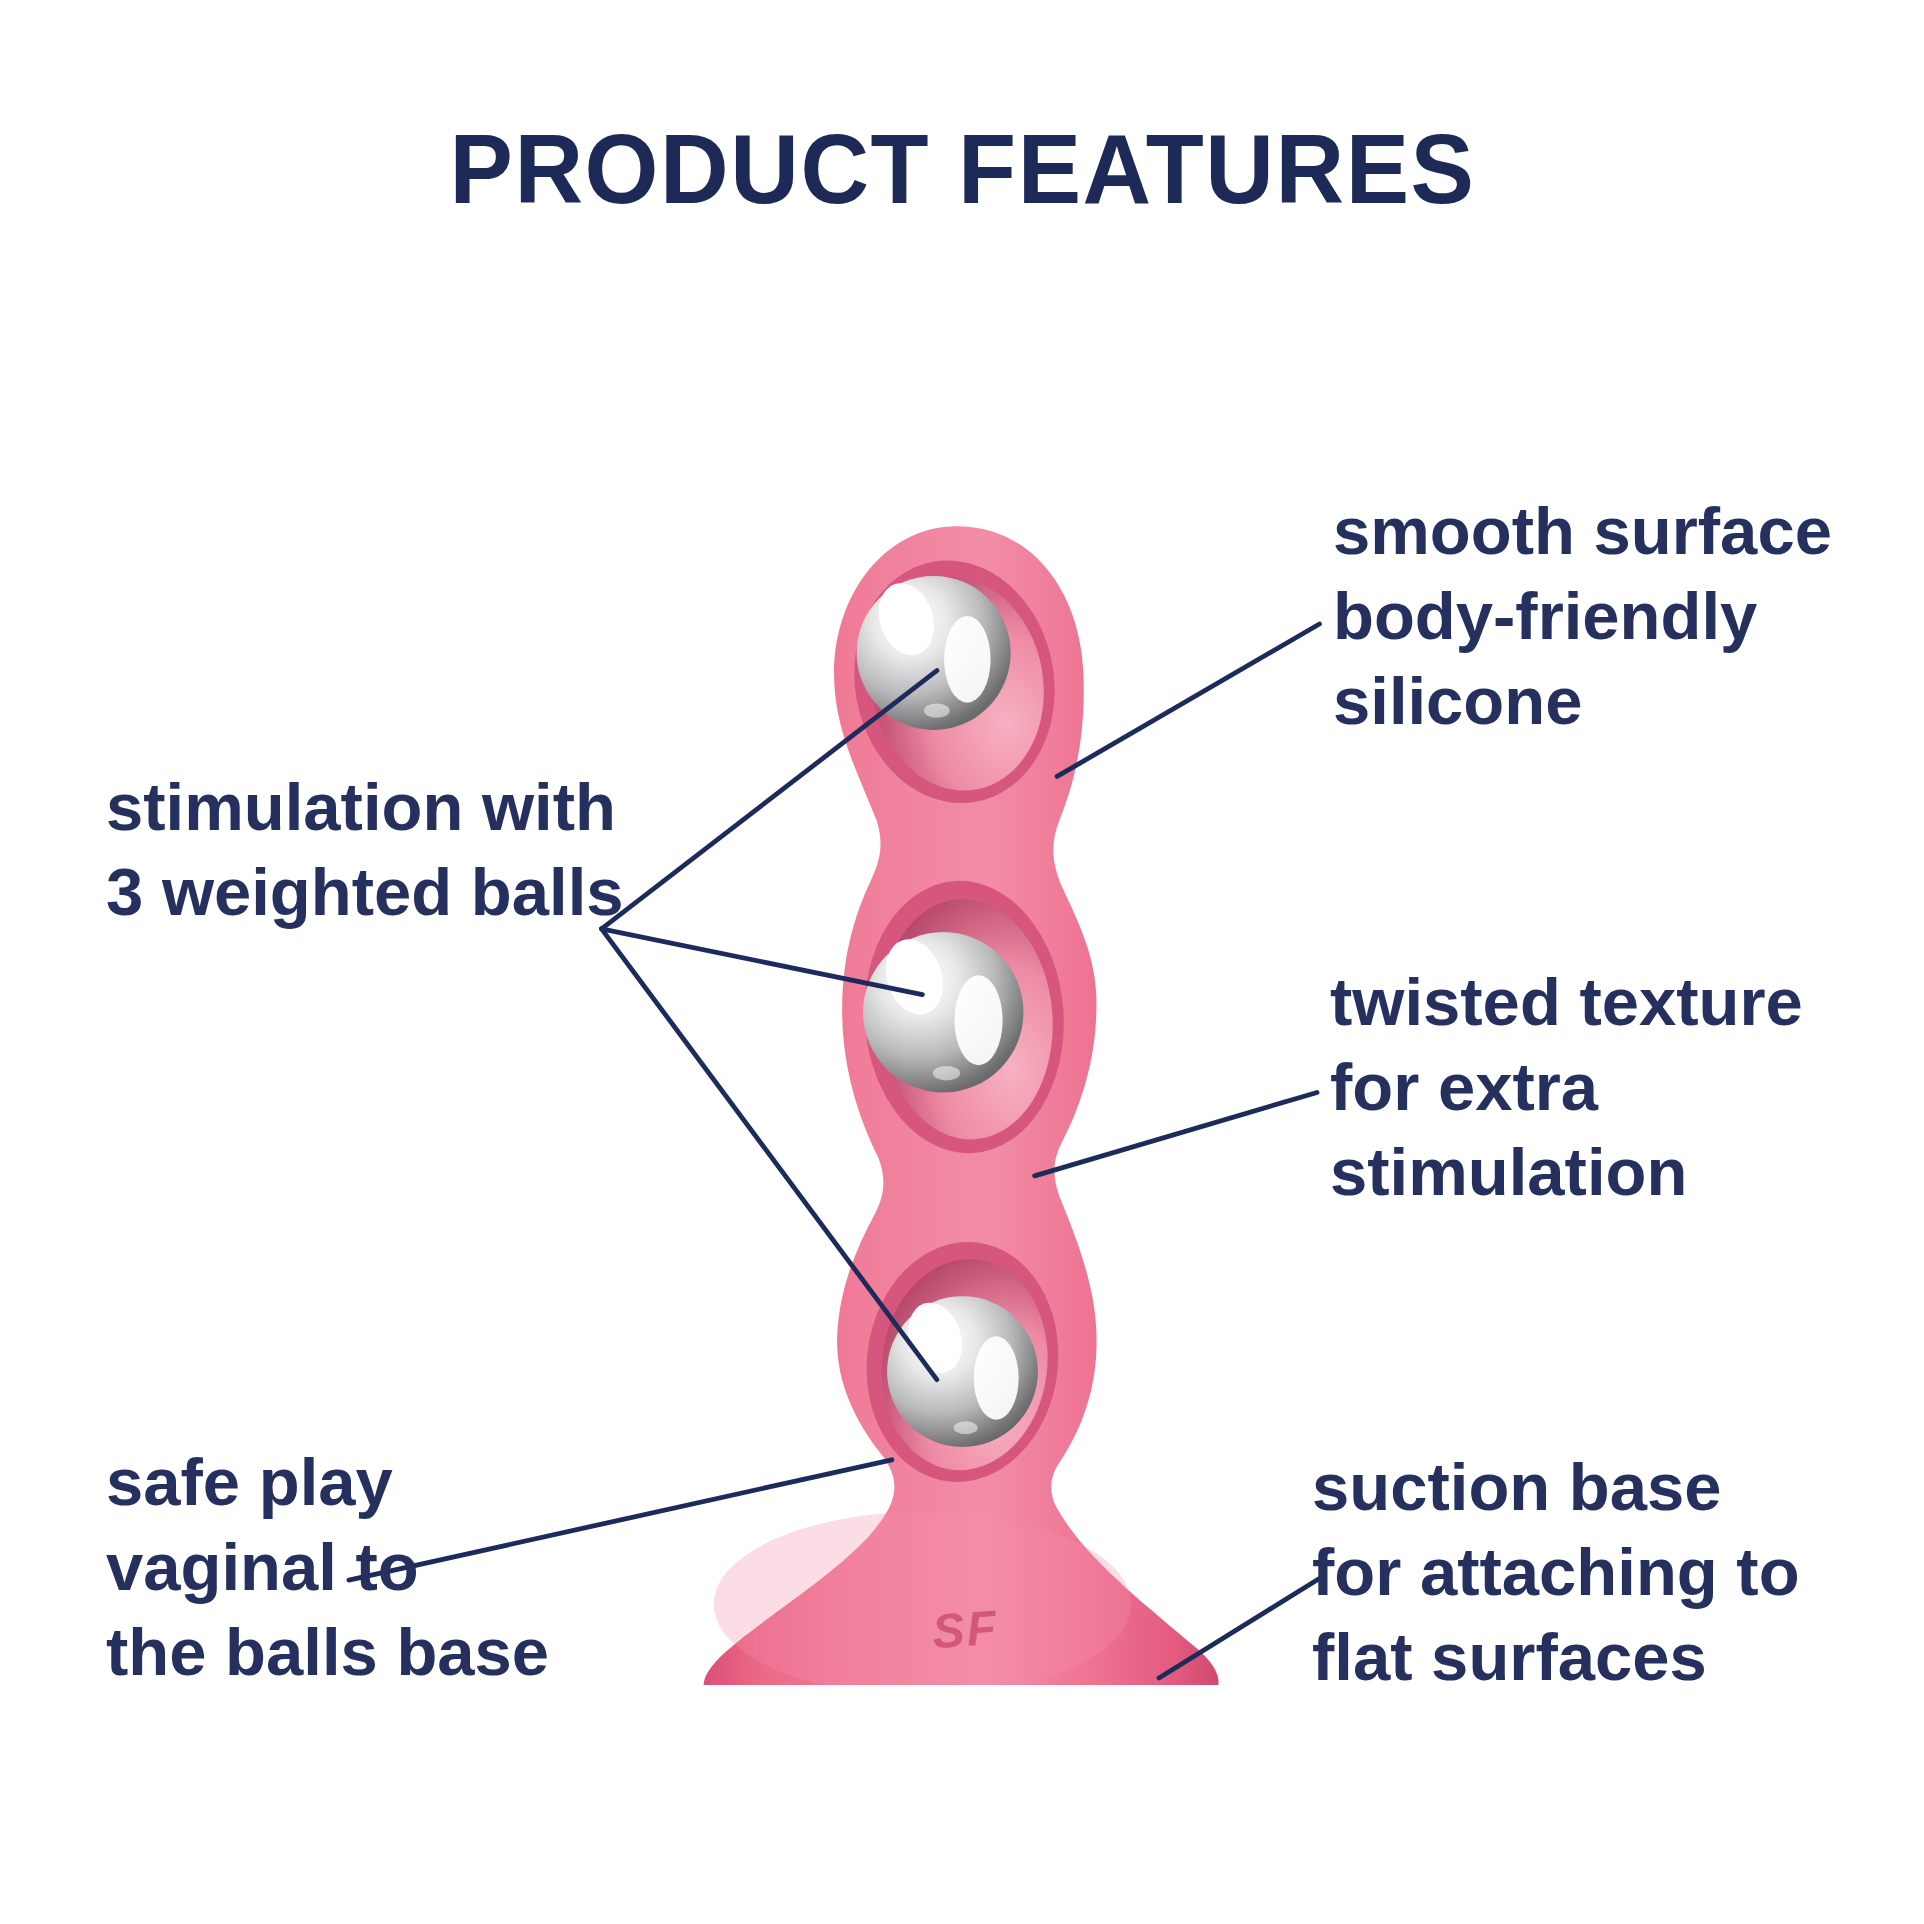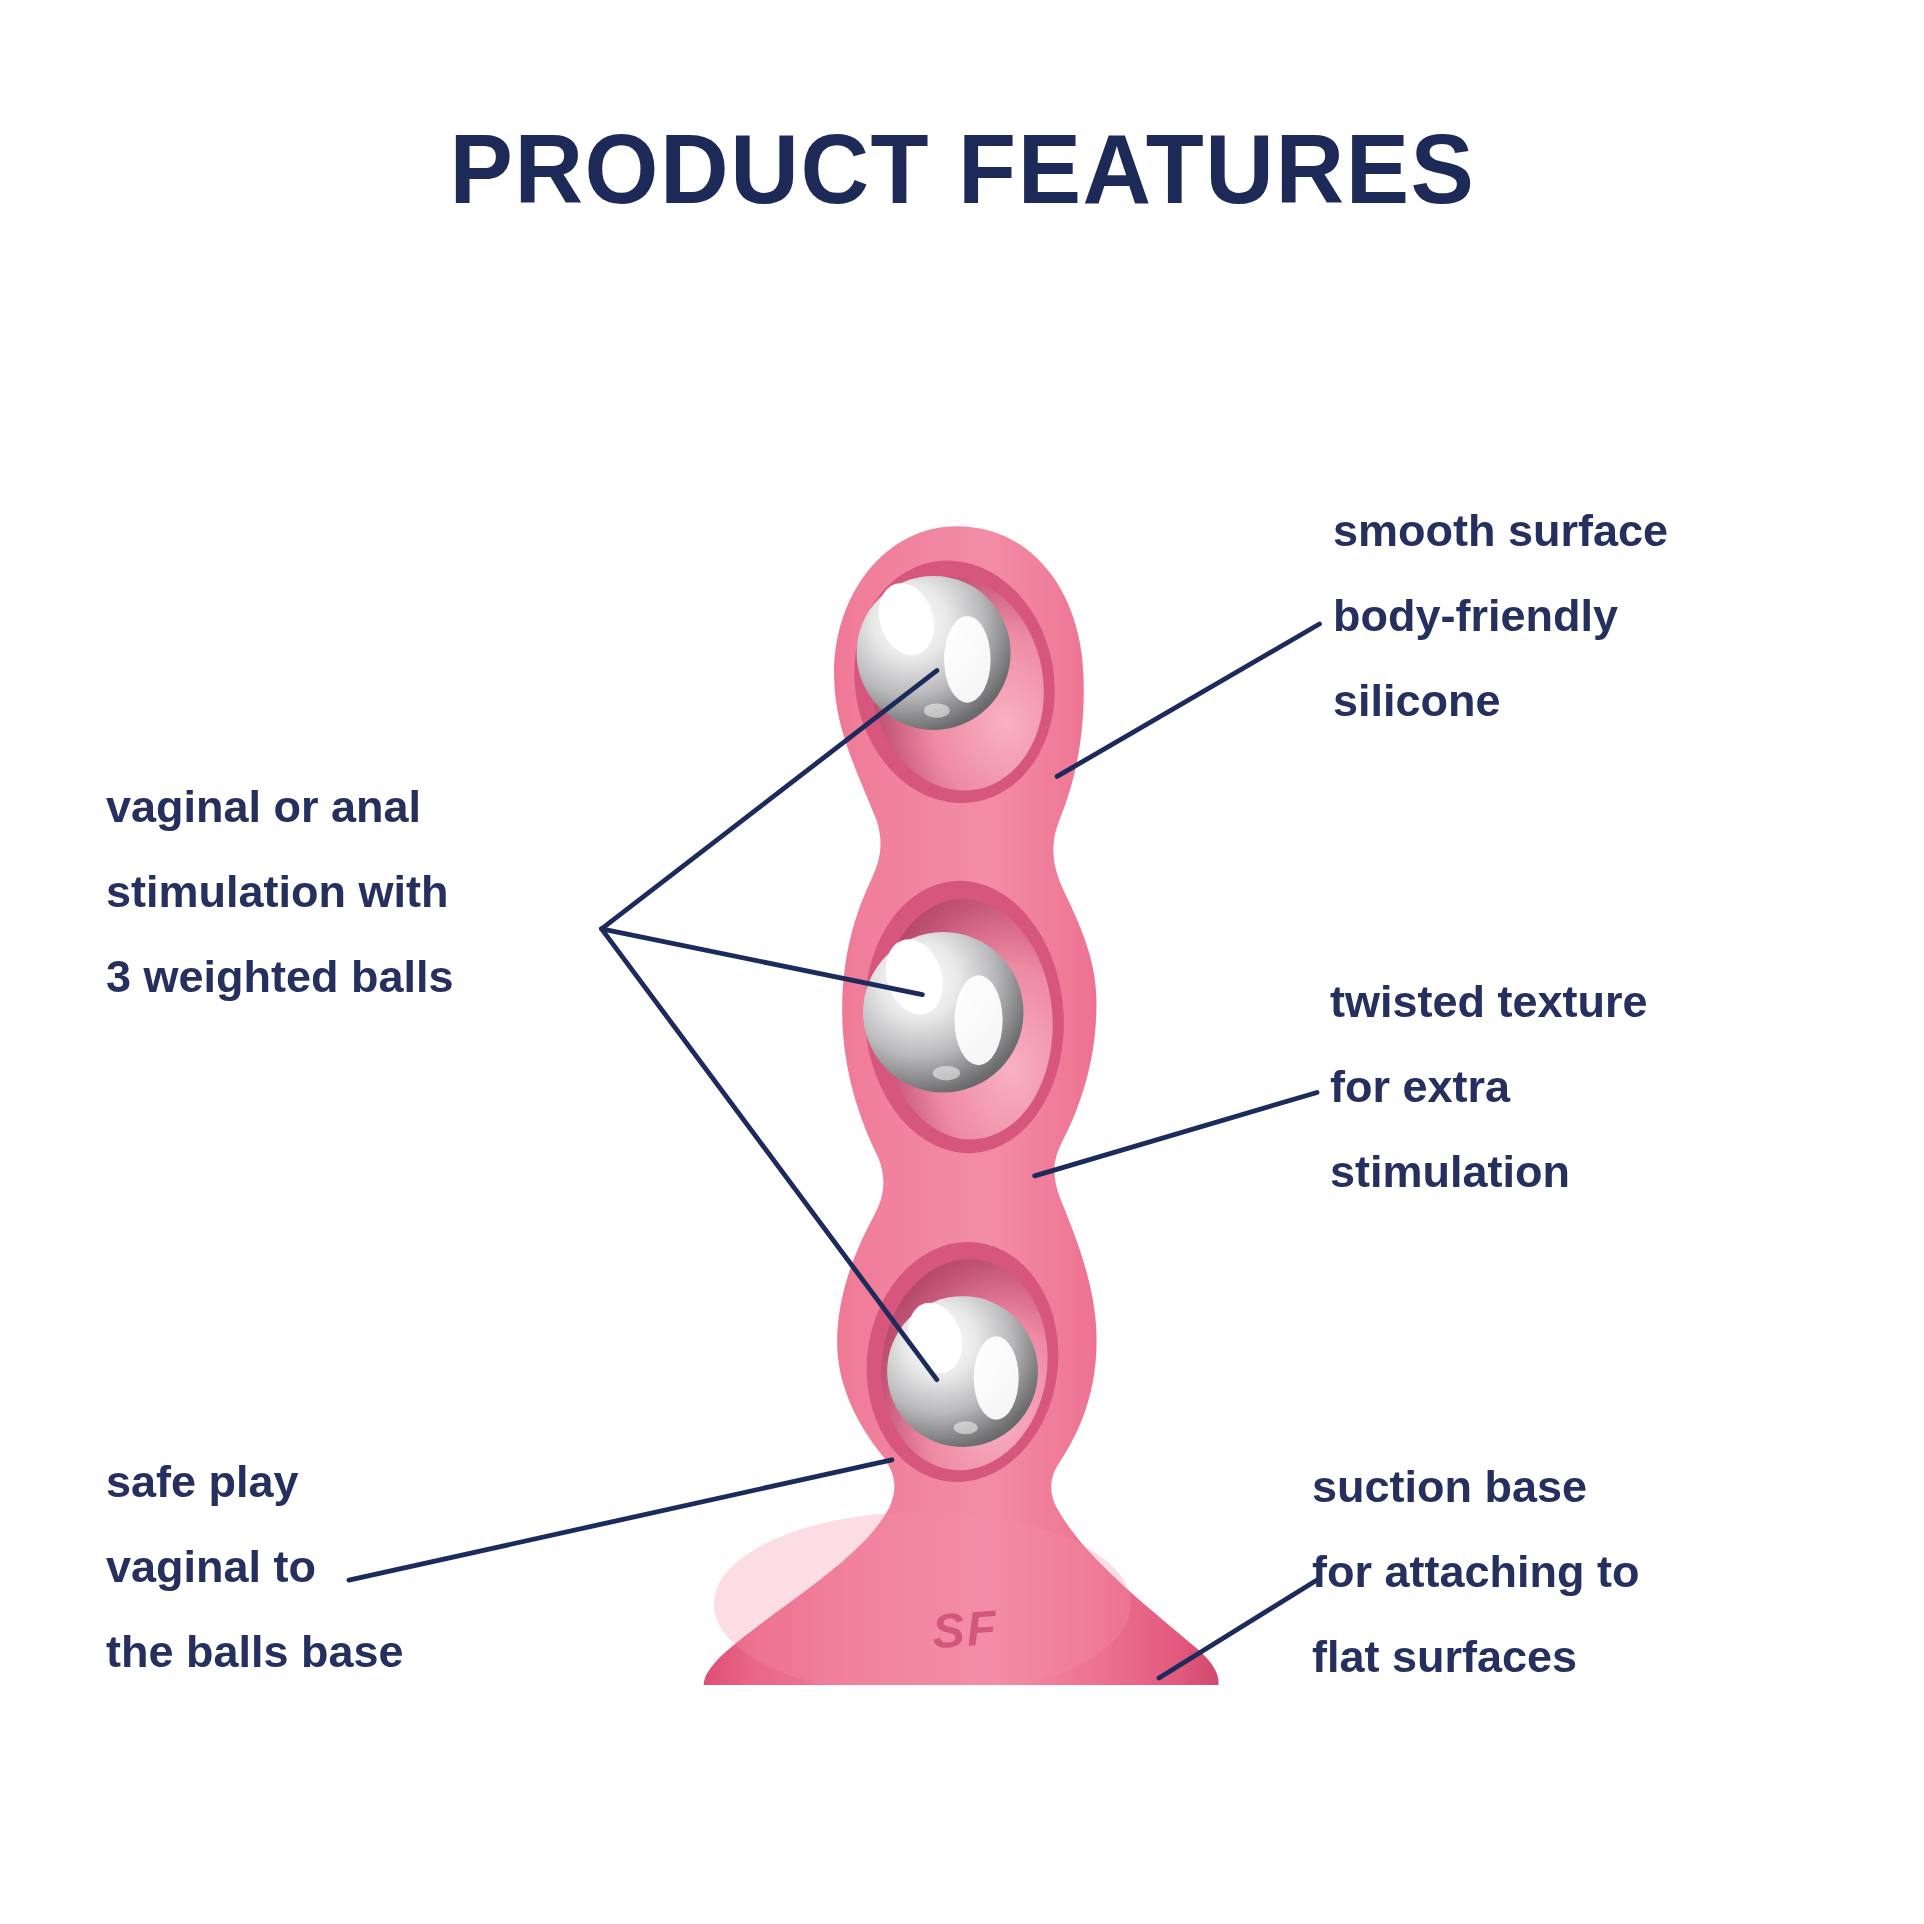--- a/index.html
+++ b/index.html
@@ -17,21 +17,21 @@
     font-size:99px;
     font-weight:bold;
     letter-spacing:1.6px;
     color:#1d2956;
     transform:scaleX(.96);
     transform-origin:center;
     white-space:nowrap;
   }
   .annot{
     position:absolute;
-    font-size:45px;
+    font-size:67px;
     font-weight:bold;
     line-height:85px;
     color:#26305f;
     white-space:nowrap;
   }
   #annot-weighted-balls{left:106px;top:764px;}
   #annot-smooth-surface{left:1333px;top:488px;}
   #annot-twisted-texture{left:1330px;top:959px;}
   #annot-safe-play{left:106px;top:1439px;}
   #annot-suction-base{left:1312px;top:1444px;}
@@ -146,21 +146,20 @@
       <line x1="750" y1="1158" x2="1150" y2="1240"></line>
       <line x1="750" y1="1158" x2="1168" y2="1720"></line>
       <line x1="1318" y1="968" x2="1645" y2="778"></line>
       <line x1="1290" y1="1466" x2="1642" y2="1362"></line>
       <line x1="435" y1="1970" x2="1112" y2="1820"></line>
       <line x1="1445" y1="2092" x2="1645" y2="1968"></line>
     </g>
   </svg>
 
   <div class="annot" id="annot-weighted-balls">
-    <div>vaginal or anal</div>
     <div>stimulation with</div>
     <div>3 weighted balls</div>
   </div>
 
   <div class="annot" id="annot-smooth-surface">
     <div>smooth surface</div>
     <div>body-friendly</div>
     <div>silicone</div>
   </div>
 

